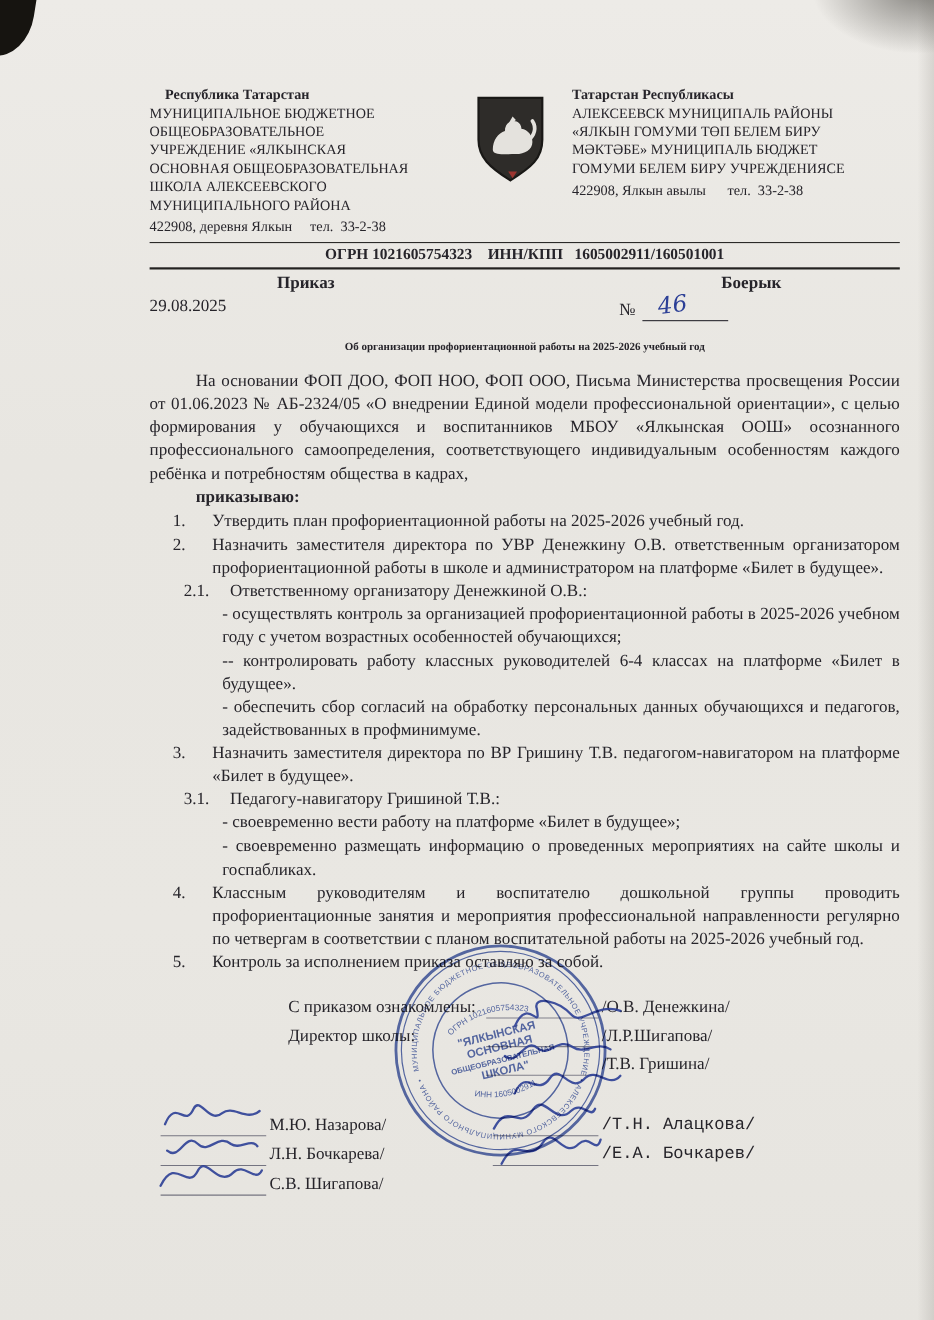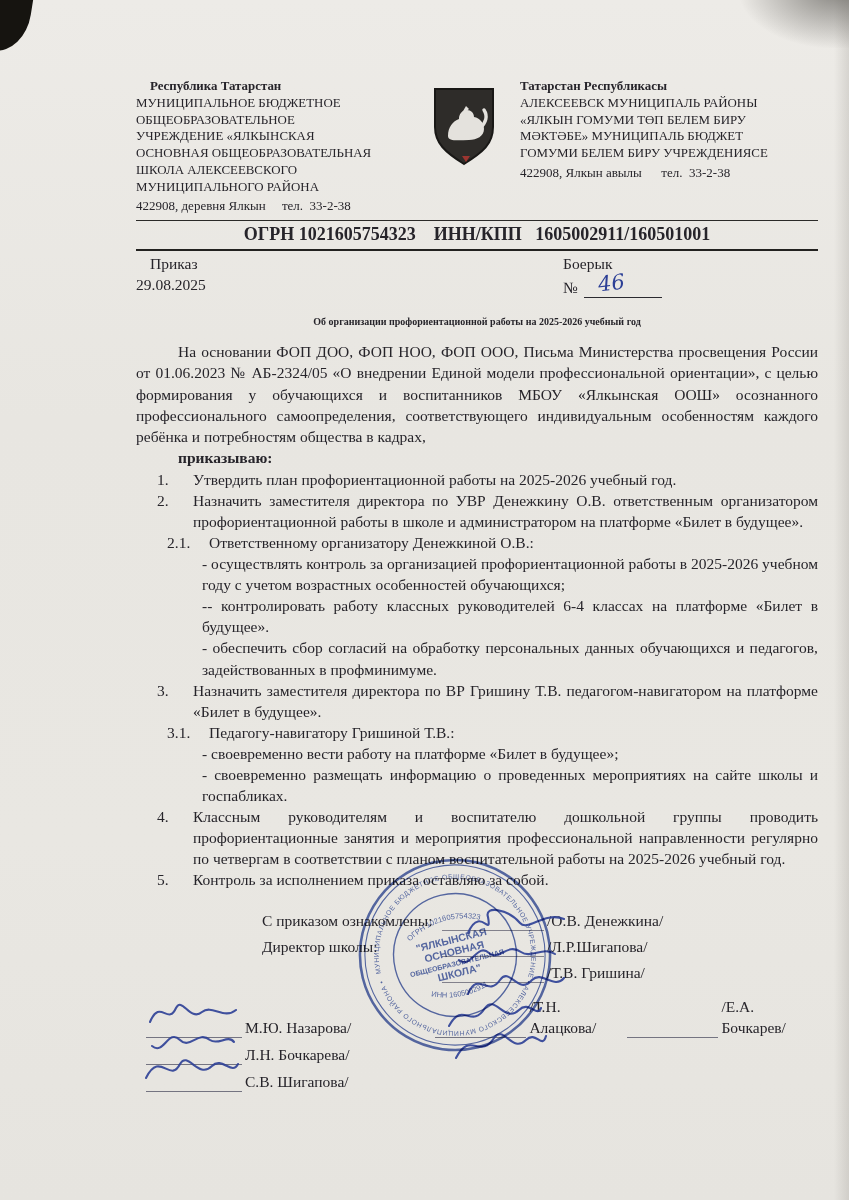--- a/index.html
+++ b/index.html
@@ -23,24 +23,24 @@
   
   .content{position:absolute;left:136px;top:78px;width:682px;font-size:15.5px;line-height:1.36;}
   .hdr{display:flex;}
   .hdr-left{width:272px;font-size:12.9px;line-height:1.3;}
   .hdr-emblem{width:112px;display:flex;justify-content:center;align-items:flex-start;padding-top:8px;}
   .hdr-right{width:298px;font-size:12.9px;line-height:1.3;}
   .country{font-weight:bold;}
   .hdr-left .country{padding-left:14px;}
   .addr{font-size:13px;margin-top:3px;white-space:pre;}
   .reg-line{margin-top:5px;border-top:1.5px solid #2b2a28;border-bottom:2.5px solid #232220;
-    text-align:center;font-weight:bold;font-size:18px;padding:1px 0 2px;white-space:pre;}
+    text-align:center;font-weight:bold;font-size:14px;padding:1px 0 2px;white-space:pre;}
   .order-row{display:flex;margin-top:2px;}
   .order-left{width:270px;}
-  .order-word{font-weight:normal;padding-left:14px;}
+  .order-word{font-weight:bold;padding-left:14px;text-align:center;}
   .order-date{margin-left:0;}
   .order-right{margin-left:157px;width:240px;}
   .num-line{display:flex;align-items:flex-end;height:24px;}
   .num-underline{position:relative;width:78px;border-bottom:1.4px solid #2b2a30;height:22px;margin-left:6px;}
   .hand-num{position:absolute;left:14px;top:-6px;color:#2c3f96;font-style:italic;font-size:21px;
     transform:rotate(-7deg);font-family:"DejaVu Serif",serif;}
   .doc-title{text-align:center;font-weight:bold;font-size:10px;margin-top:17px;}
   .preamble{margin-top:13px;text-align:justify;text-indent:42px;}
   .resolve{font-weight:bold;text-indent:42px;}
   .olist{margin-top:1px;}
@@ -51,21 +51,21 @@
   .li.sub1 .num{width:42px;}
   .dash-line{margin-left:66px;text-align:justify;}
   
   .sig-block{margin-top:15px;}
   .sig-row{display:flex;align-items:flex-end;margin-left:126px;height:26px;}
   .sig-lab{flex:none;width:180px;}
   .sig-fill{flex:none;width:102px;border-bottom:1.3px solid rgba(45,45,70,.55);height:19px;}
   .sig-name{flex:none;padding-left:3px;}
   .bottom{display:flex;margin-top:28px;}
   .bcol-left{margin-left:10px;width:302px;display:flex;flex-direction:column;}
-  .bcol-right{display:flex;flex-direction:row;}
+  .bcol-right{display:flex;flex-direction:column;font-family:Liberation Mono, monospace;}
   .brow{display:flex;align-items:flex-end;height:27px;}
   .brow .uline{width:96px;border-bottom:1.3px solid rgba(40,40,65,.6);height:19px;margin-right:3px;}
   
   .stamp{position:absolute;left:356px;top:856px;width:198px;height:198px;opacity:.85;
     mix-blend-mode:multiply;transform:rotate(-14deg);}
   .squiggle{position:absolute;}
   .squiggle svg path{fill:none;stroke:#2c3f96;stroke-width:2.1;stroke-linecap:round;opacity:.9;}
 </style>
 </head>
 <body>

